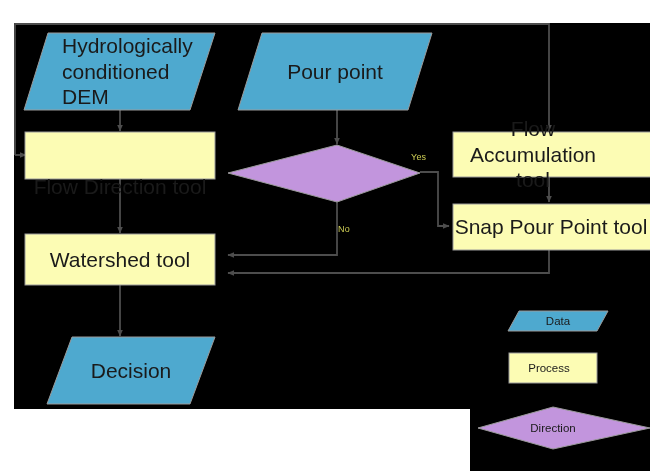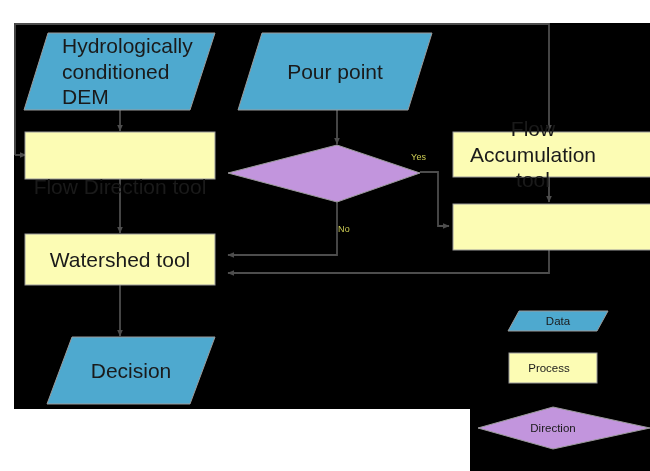--- a/index.html
+++ b/index.html
@@ -147,20 +147,21 @@
   <div class="node-label lbl-16 align-left" style="left:62px; top:33px; width:150px; height:77px;">Hydrologically
 conditioned
 DEM</div>
 
   <div class="node-label lbl-16" style="left:240px; top:33px; width:190px; height:77px;text-align:center;">Pour point</div>
 
   <div class="node-label lbl-16" style="left:25px; top:132px; width:190px; height:38px;margin-top:36px;">Flow Direction tool</div>
 
   <div class="node-label lbl-16" style="left:453px; top:132px; width:160px; height:45px;">Flow Accumulation tool</div>
 
+  <div class="node-label lbl-16" style="left:453px; top:204px; width:196px; height:46px;">Snap Pour Point tool</div>
 
 
   <div class="node-label lbl-16" style="left:25px; top:234px; width:190px; height:51px;">Watershed tool</div>
 
   <div class="node-label lbl-16" style="left:47px; top:337px; width:168px; height:67px;">Decision</div>
 
   <div class="branch-label" style="left:411px; top:152px;">Yes</div>
 
   <div class="branch-label" style="left:305px; top:224px;padding-left:33px;">No</div>
 

